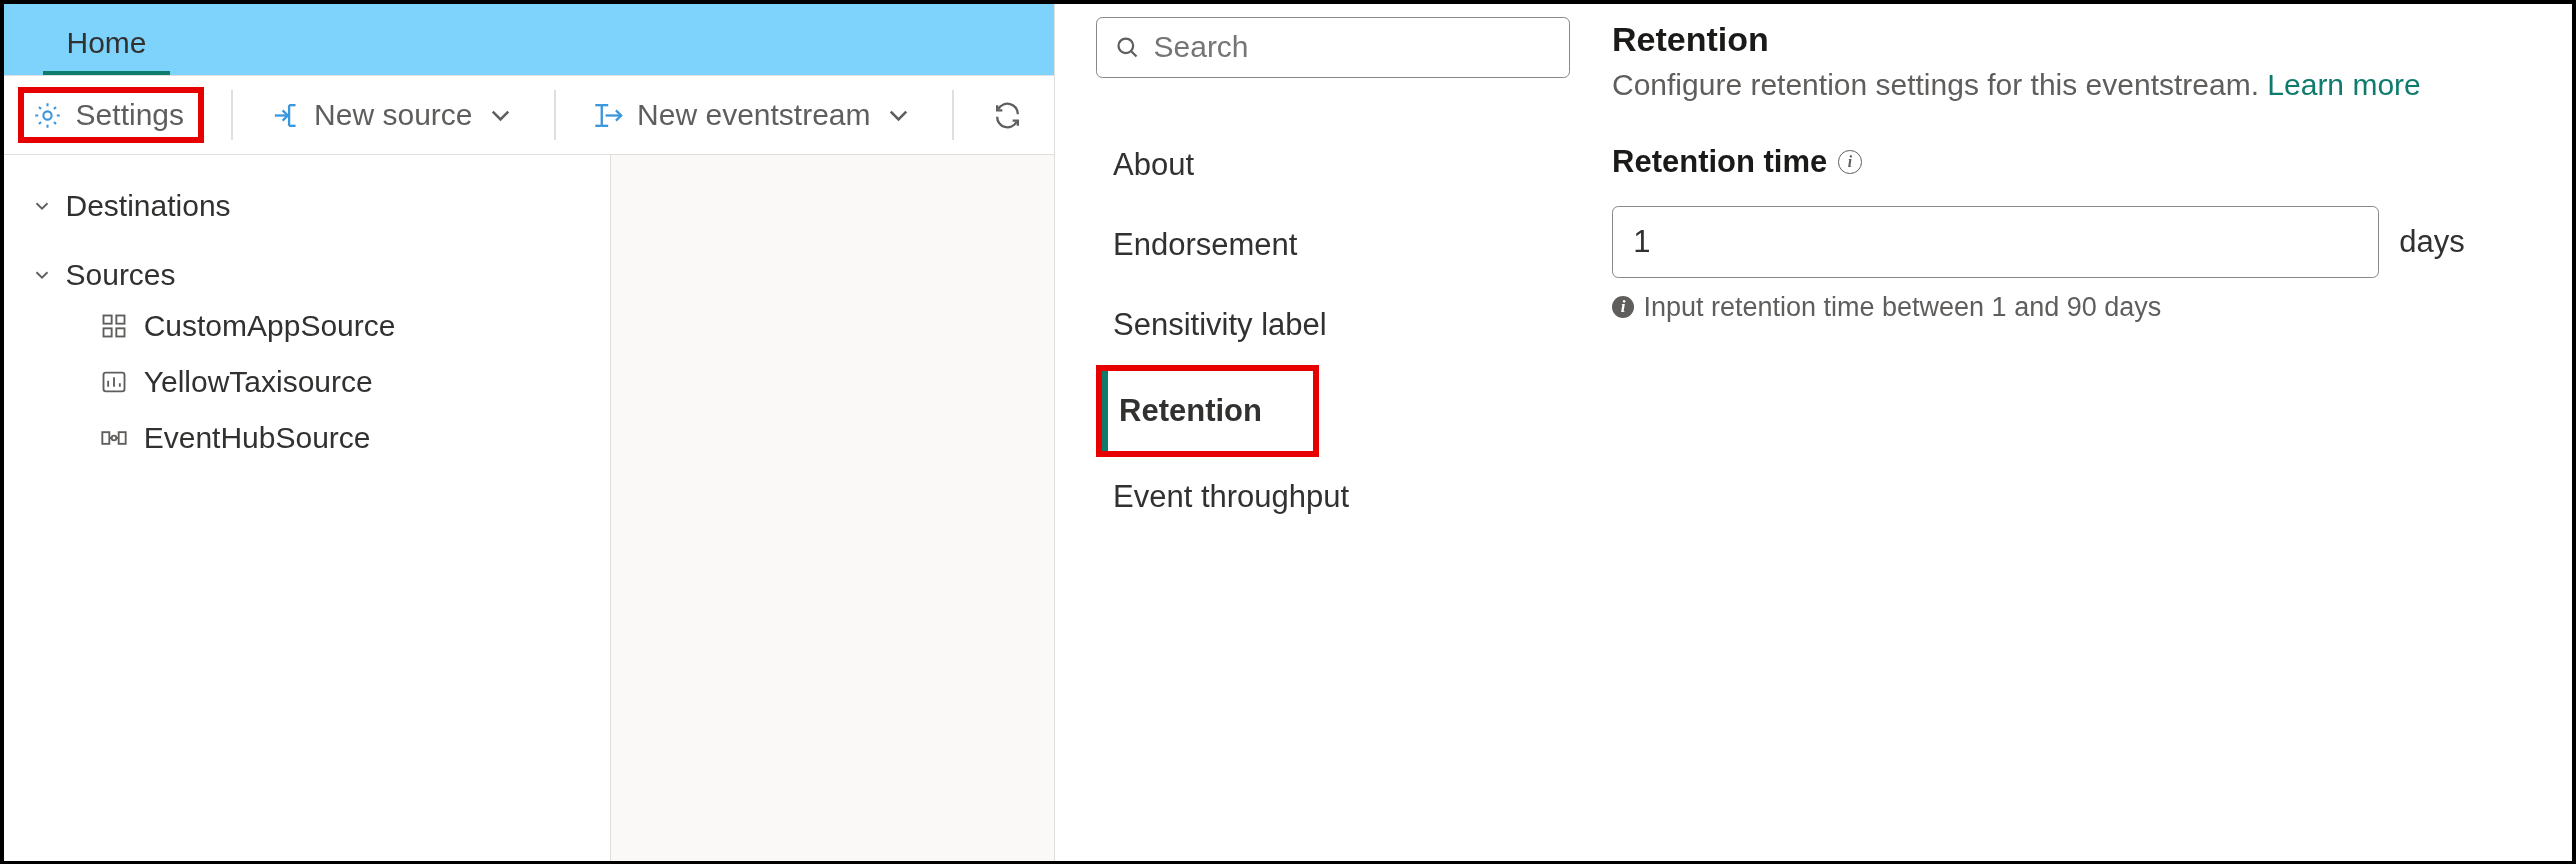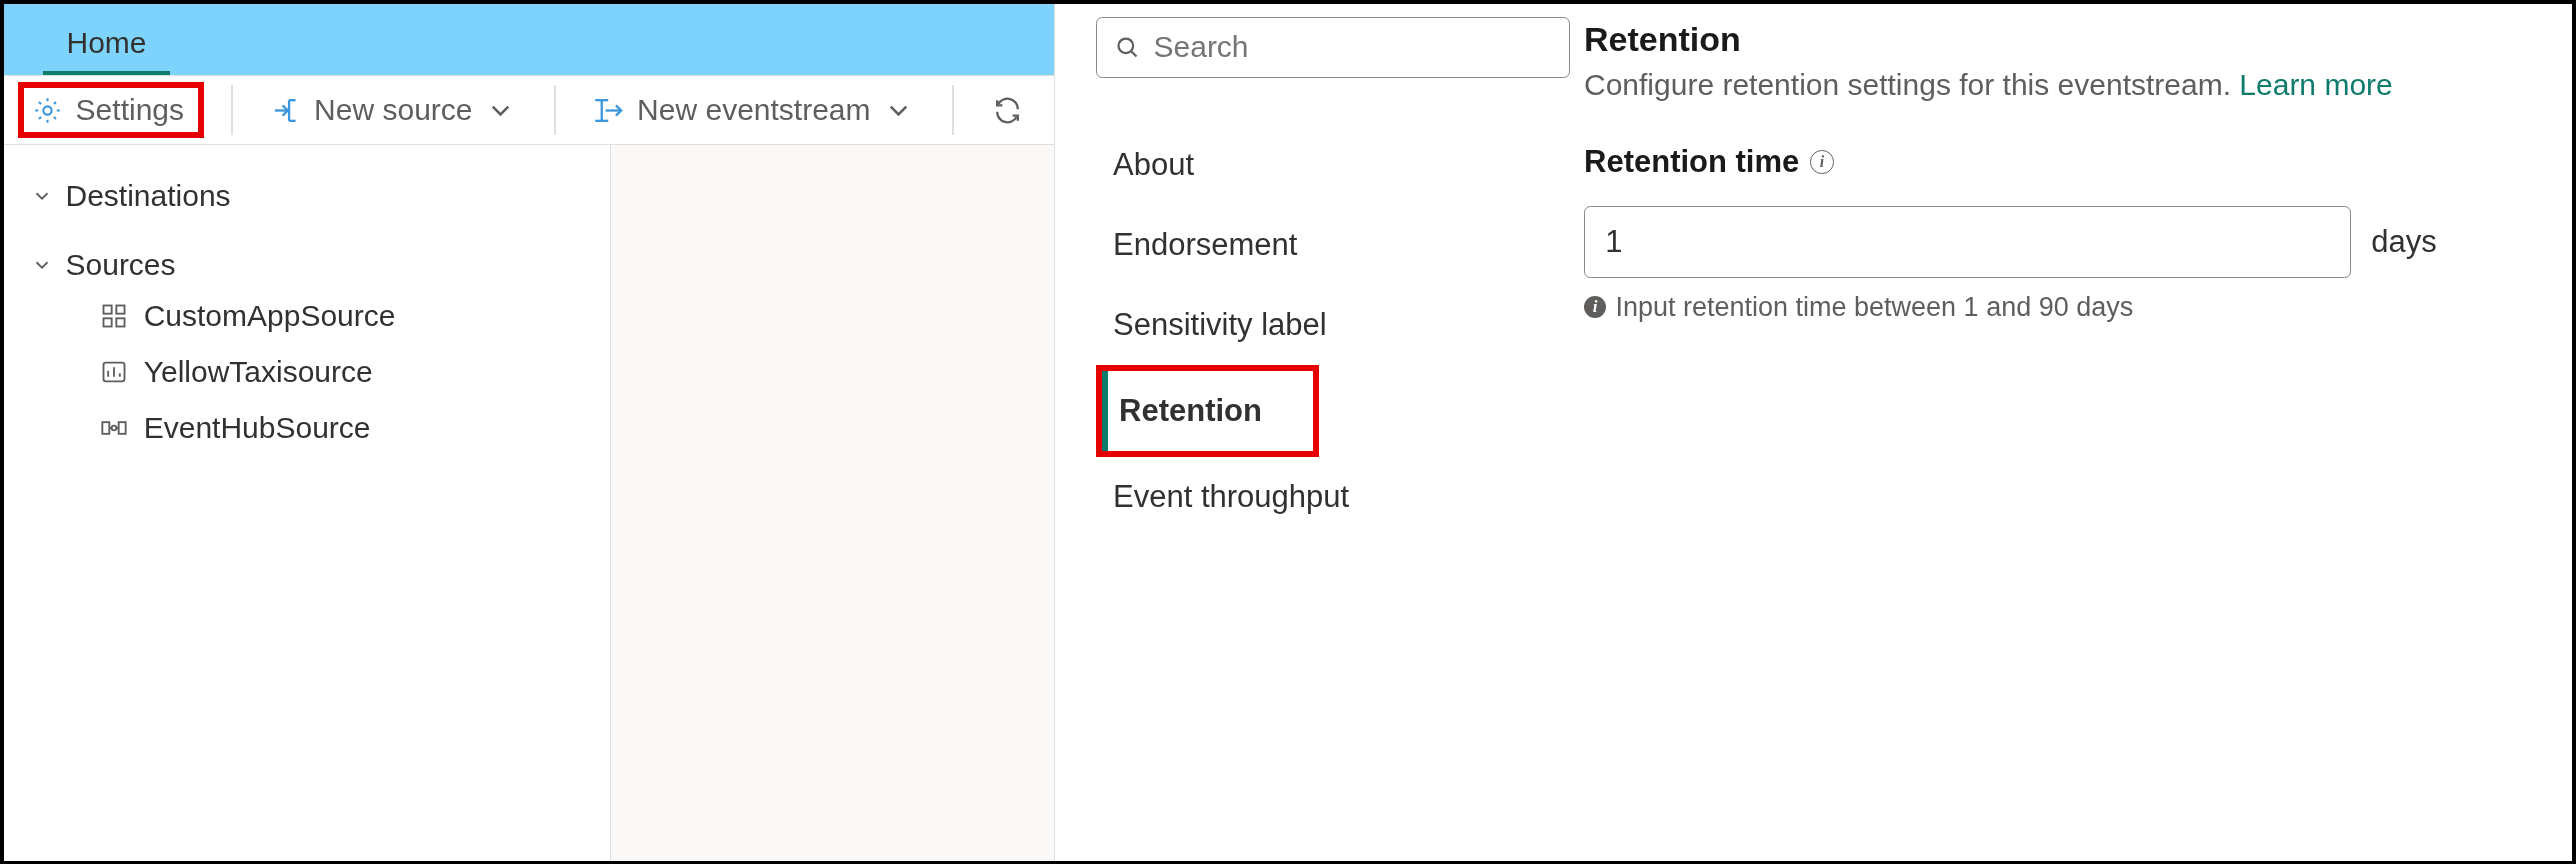--- a/index.html
+++ b/index.html
@@ -37,21 +37,21 @@
     .tab {
       font-size: 30px;
       color: #323130;
       padding: 12.5px 23.5px 11px;
       border-bottom: 4.7px solid #0f7b6c;
       cursor: pointer;
     }
 
     
     .toolbar {
-      height: 69px;
+      height: 79px;
       display: flex;
       align-items: center;
       background: #fff;
       border-bottom: 1.6px solid #e1dfdd;
       padding-left: 19px;
       gap: 27px;
     }
     .toolbar-btn {
       display: flex;
       align-items: center;
@@ -163,21 +163,21 @@
     .es-subtitle {
       font-size: 30px;
       color: #605e5c;
       margin-top: 4.7px;
     }
 
     .panel-body {
       flex: 1;
       display: flex;
       padding: 12.5px 41px 0;
-      gap: 14px;
+      gap: 42px;
     }
     .panel-nav {
       width: 474px;
     }
     .search-box {
       display: flex;
       align-items: center;
       gap: 12.5px;
       border: 1.6px solid #8a8886;
       border-radius: 6.3px;

